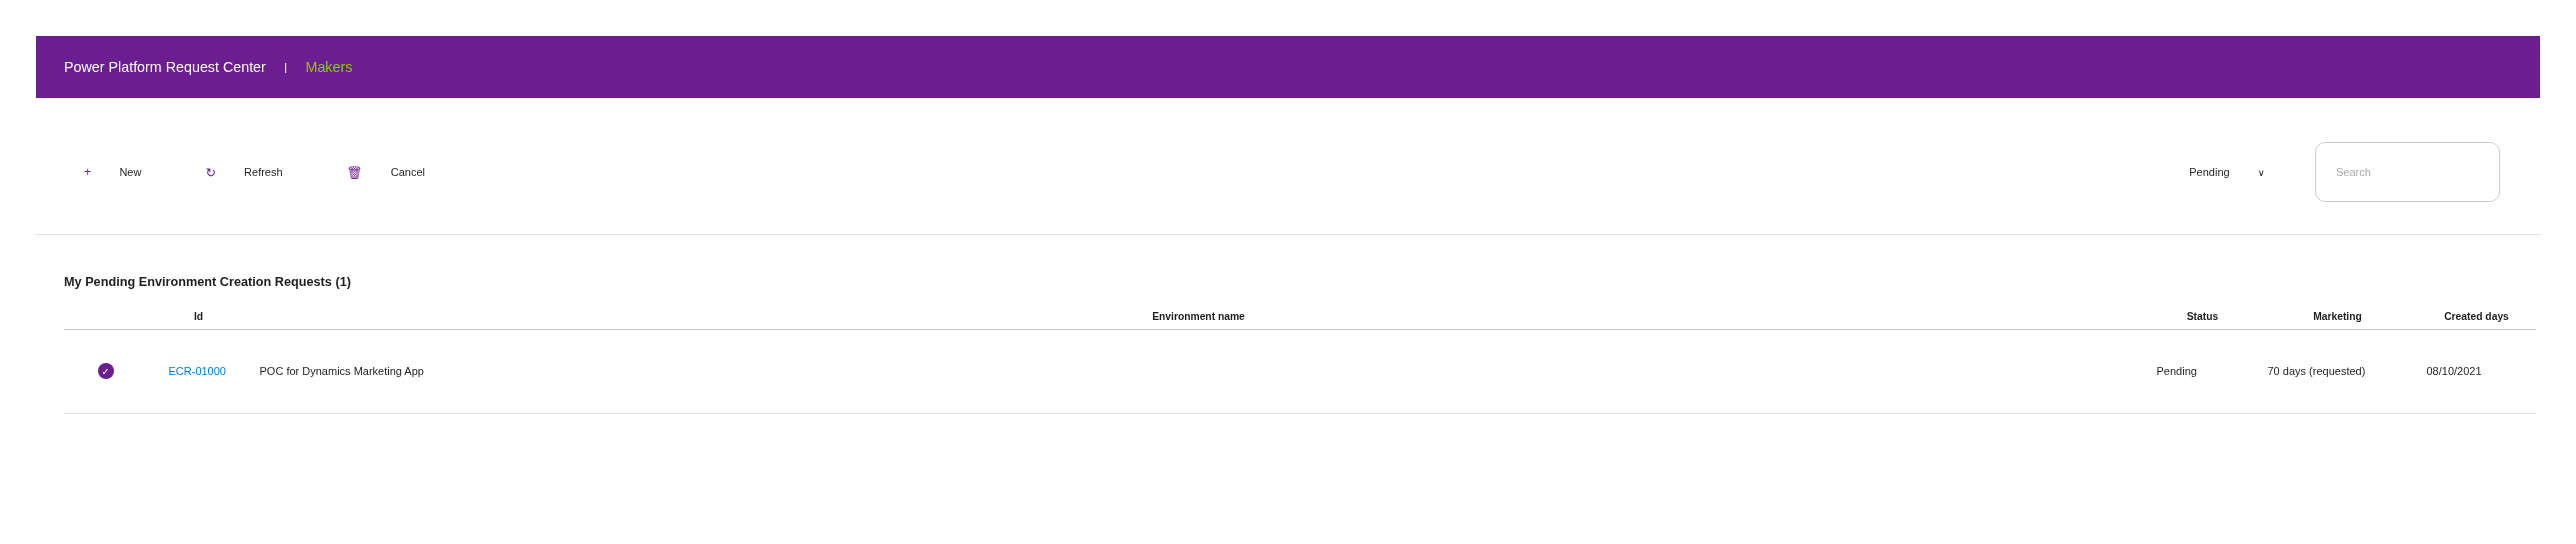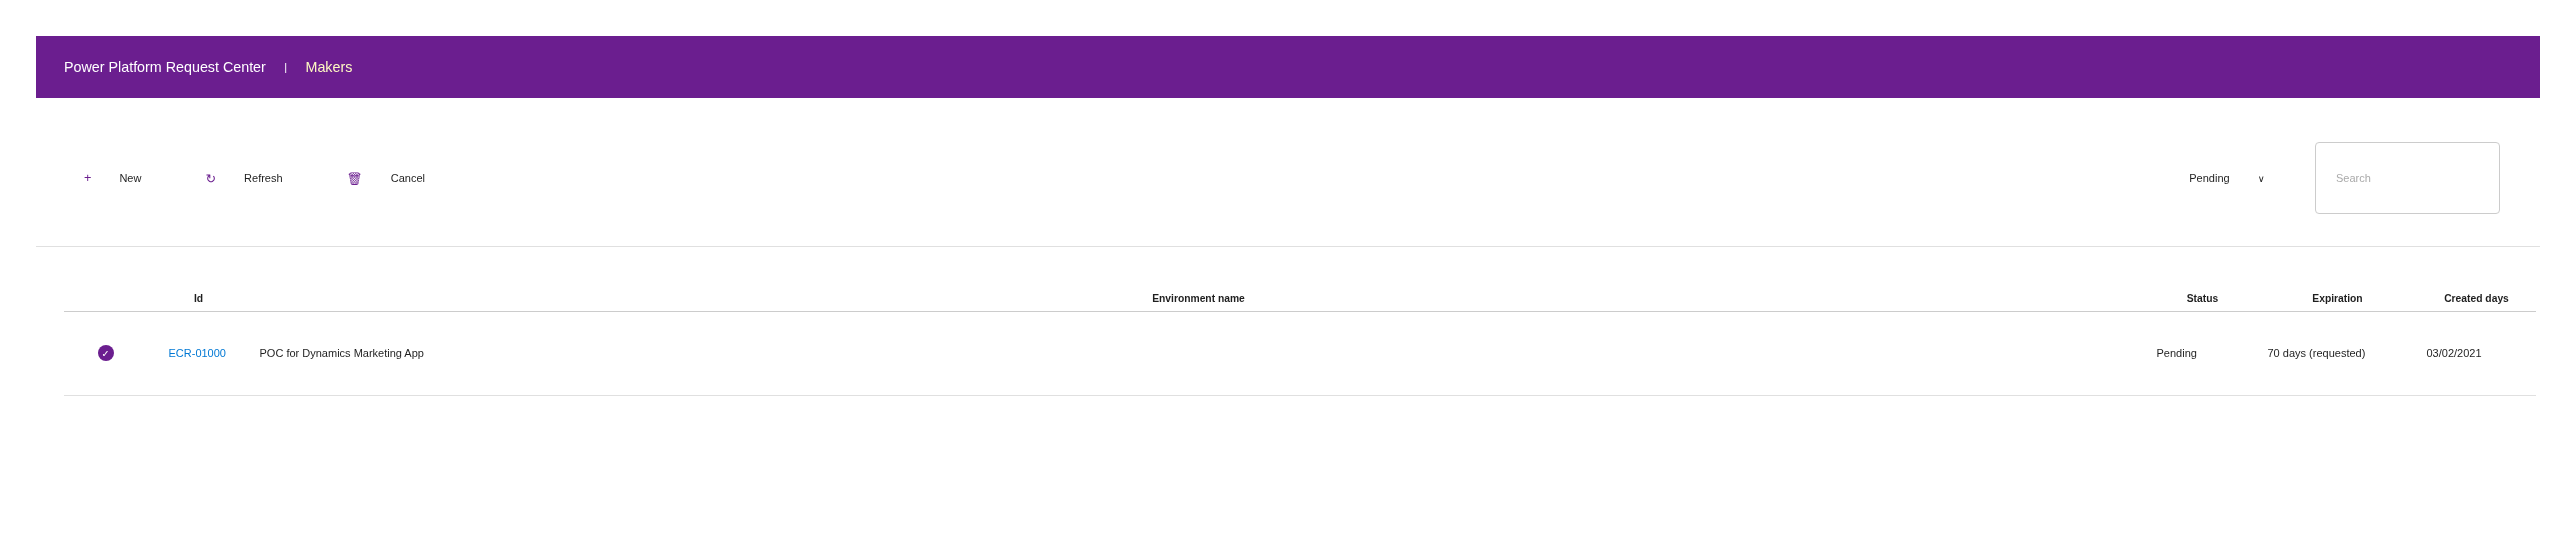--- a/index.html
+++ b/index.html
@@ -32,21 +32,21 @@
 
     .header-separator {
       margin: 0 6.4px;
       color: #fff;
       font-weight: 300;
     }
 
     .header-subtitle {
       font-size: 14.3px;
       font-weight: 400;
-      color: #fef9c3;
+      color: #84cc16;
     }
 
     
     .toolbar {
       display: flex;
       align-items: center;
       padding: 8px 16px;
       border-bottom: 0.8px solid #e0e0e0;
       background: #fff;
     }
@@ -97,22 +97,22 @@
     .chevron-icon {
       font-size: 9.5px;
       color: #1f1f1f;
     }
 
     .search-box {
       display: flex;
       align-items: center;
       gap: 4.8px;
       border: 0.8px solid #ccc;
-      border-radius: 4px;
-      padding: 17px 8px;
+      border-radius: 10px;
+      padding: 11px 8px;
       min-width: 159px;
     }
 
     .search-box input {
       border: none;
       outline: none;
       font-size: 11px;
       width: 143px;
       background: transparent;
       color: #1f1f1f;
@@ -256,41 +256,42 @@
       <span>Pending</span>
       <span class="chevron-icon">∨</span>
     </div>
     <div class="search-box">
       <input type="text" placeholder="Search" style="">
     </div>
   </div>
 </div>
 
 <div class="content">
+  <div class="section-title">My Pending Environment Creation Requests (1)</div>
 
   <table class="data-table">
     <thead>
       <tr>
         <th class="col-checkbox"></th>
         <th class="col-id">Id</th>
         <th class="col-env-name">Environment name</th>
         <th class="col-status">Status</th>
-        <th class="col-expiration">Expiration</th>
+        <th class="col-expiration">Marketing</th>
         <th class="col-created-date">Created days</th>
       </tr>
     </thead>
     <tbody id="table-body">
     <tr>
           <td class="col-checkbox">
             <div class="row-check">
               <div class="check-circle">✓</div>
             </div>
           </td>
           <td class="col-id"><a class="id-link">ECR-01000</a></td>
           <td class="col-env-name">POC for Dynamics Marketing App</td>
           <td class="col-status">Pending</td>
           <td class="col-expiration">70 days (requested)</td>
-          <td class="col-created-date">03/02/2021</td>
+          <td class="col-created-date">08/10/2021</td>
         </tr>
       </tbody>
   </table>
 </div>
 
 
 </body></html>

